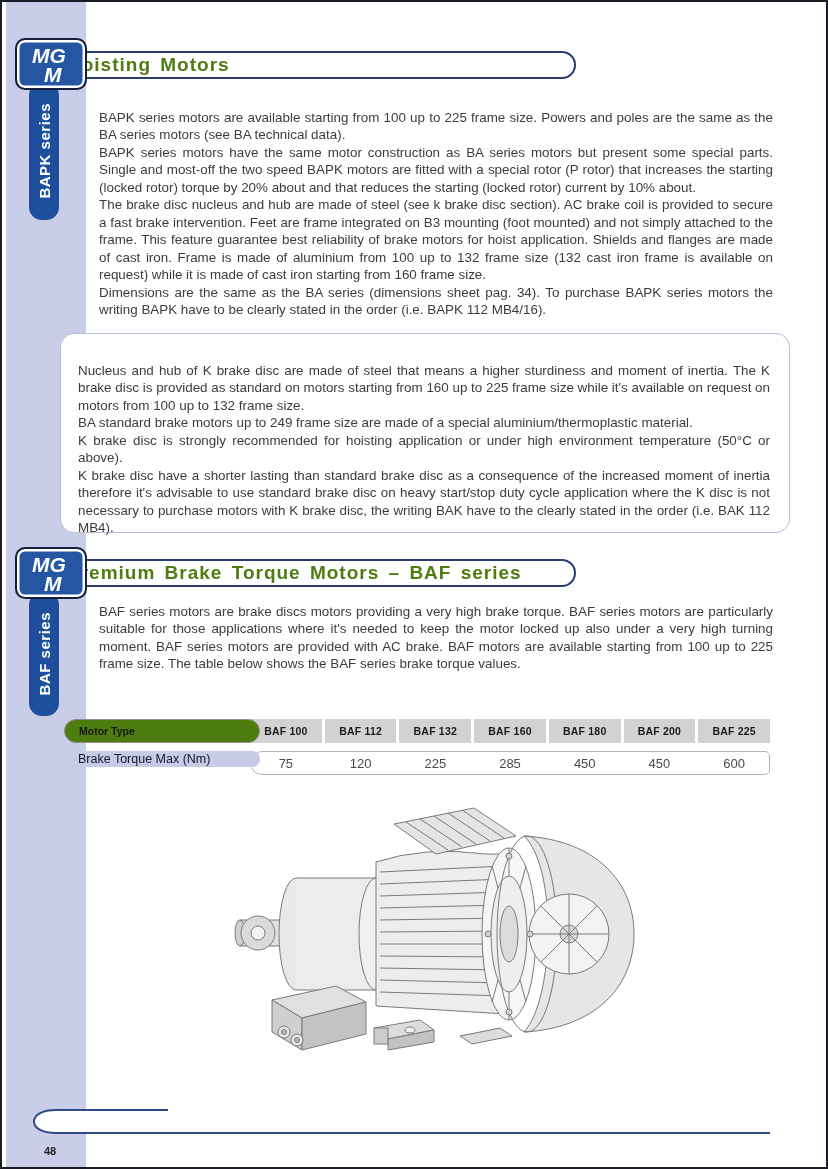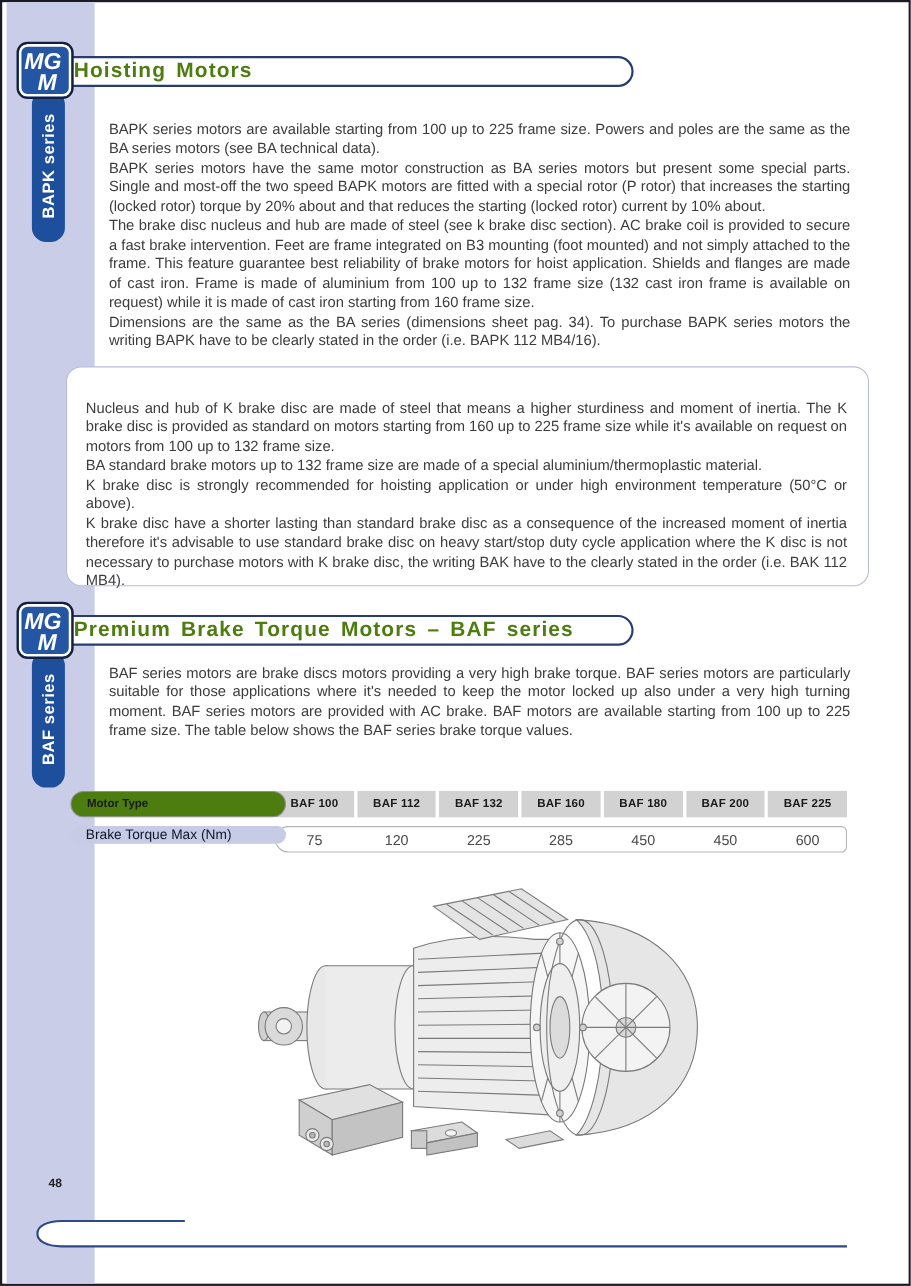--- a/index.html
+++ b/index.html
@@ -3,21 +3,21 @@
 <meta charset="utf-8">
 <style>
   html,body{margin:0;padding:0;background:#9aa0ac;}
   #page{
     position:relative;width:828px;height:1169px;margin:0 auto;
     background:#ffffff;border:2px solid #1b1b28;box-sizing:border-box;
     overflow:hidden;font-family:"Liberation Sans",sans-serif;
   }
   .sidebar{position:absolute;left:4px;top:0;width:80px;height:1165px;background:#c9cde8;}
 
-  .logo{position:absolute;left:13px;width:52px;height:52px;background:#2456a4;
+  .logo{position:absolute;left:13px;width:72px;height:52px;background:#2456a4;
     border:2px solid #16203e;border-radius:10px;box-shadow:inset 0 0 0 2.5px #ffffff;
     z-index:6;box-sizing:border-box;}
   .logo svg{width:100%;height:100%;}
   .logo1{top:36px;} .logo2{top:545px;}
 
   .series-tab{position:absolute;left:27px;width:30px;background:#1d4f9c;border-radius:13px;
     display:flex;align-items:center;justify-content:center;z-index:5;}
   .tab1{top:80px;height:138px;} .tab2{top:590px;height:124px;}
   .series-tab span{writing-mode:vertical-rl;transform:rotate(180deg);
     color:#ffffff;font-weight:bold;font-size:15px;letter-spacing:0.5px;white-space:nowrap;}
@@ -55,21 +55,21 @@
   .data-outline{position:absolute;left:186px;right:0;top:0;bottom:0;border:1px solid #b5b5b5;
     border-radius:12px 5px 5px 12px;box-sizing:border-box;z-index:0;}
   .data-label-pill{position:absolute;left:0;top:0;width:196px;height:16px;background:#c7cbe6;
     border-radius:12px;display:flex;align-items:center;padding-left:14px;font-size:12.5px;
     color:#0f172a;z-index:2;box-sizing:border-box;}
   .t-data .cell{font-size:13px;color:#4a4a4a;}
 
   .motor-art{position:absolute;left:222px;top:782px;width:430px;height:305px;z-index:1;}
 
   .footer-line{position:absolute;left:0;top:1100px;width:828px;height:40px;z-index:2;}
-  .page-num{position:absolute;left:42px;top:1068px;font-size:11px;font-weight:bold;color:#222222;z-index:3;}
+  .page-num{position:absolute;left:42px;top:1143px;font-size:11px;font-weight:bold;color:#222222;z-index:3;}
 </style>
 </head>
 <body>
 
 <div id="page">
 
   <div class="sidebar"></div>
 
   <div class="section-pill pill-hoisting">
     <span class="title">Hoisting Motors</span>
@@ -88,21 +88,21 @@
   <div class="body-text hoist-text">
     <p>BAPK series motors are available starting from 100 up to 225 frame size. Powers and poles are the same as the BA series motors (see BA technical data).</p>
     <p>BAPK series motors have the same motor construction as BA series motors but present some special parts. Single and most-off the two speed BAPK motors are fitted with a special rotor (P rotor) that increases the starting (locked rotor) torque by 20% about and that reduces the starting (locked rotor) current by 10% about.</p>
     <p>The brake disc nucleus and hub are made of steel (see k brake disc section). AC brake coil is provided to secure a fast brake intervention. Feet are frame integrated on B3 mounting (foot mounted) and not simply attached to the frame. This feature guarantee best reliability of brake motors for hoist application. Shields and flanges are made of cast iron. Frame is made of aluminium from 100 up to 132 frame size (132 cast iron frame is available on request) while it is made of cast iron starting from 160 frame size.</p>
     <p>Dimensions are the same as the BA series (dimensions sheet pag. 34). To purchase BAPK series motors the writing BAPK have to be clearly stated in the order (i.e. BAPK 112 MB4/16).</p>
   </div>
 
   <div class="kbox"></div>
   <div class="ktext">
     <p>Nucleus and hub of K brake disc are made of steel that means a higher sturdiness and moment of inertia. The K brake disc is provided as standard on motors starting from 160 up to 225 frame size while it's available on request on motors from 100 up to 132 frame size.</p>
-    <p>BA standard brake motors up to 132 frame size are made of a special aluminium/thermoplastic material.</p>
+    <p>BA standard brake motors up to 249 frame size are made of a special aluminium/thermoplastic material.</p>
     <p>K brake disc is strongly recommended for hoisting application or under high environment temperature (50°C or above).</p>
     <p>K brake disc have a shorter lasting than standard brake disc as a consequence of the increased moment of inertia therefore it's advisable to use standard brake disc on heavy start/stop duty cycle application where the K disc is not necessary to purchase motors with K brake disc, the writing BAK have to the clearly stated in the order (i.e. BAK 112 MB4).</p>
   </div>
 
   <div class="section-pill pill-baf">
     <span class="title">Premium Brake Torque Motors – BAF series</span>
   </div>
   <div class="logo logo2">
     <svg viewBox="0 0 48 48">
       <text x="5" y="23" fill="#ffffff" font-family="Liberation Sans, sans-serif" font-size="21" font-weight="bold" font-style="italic">MG</text>

